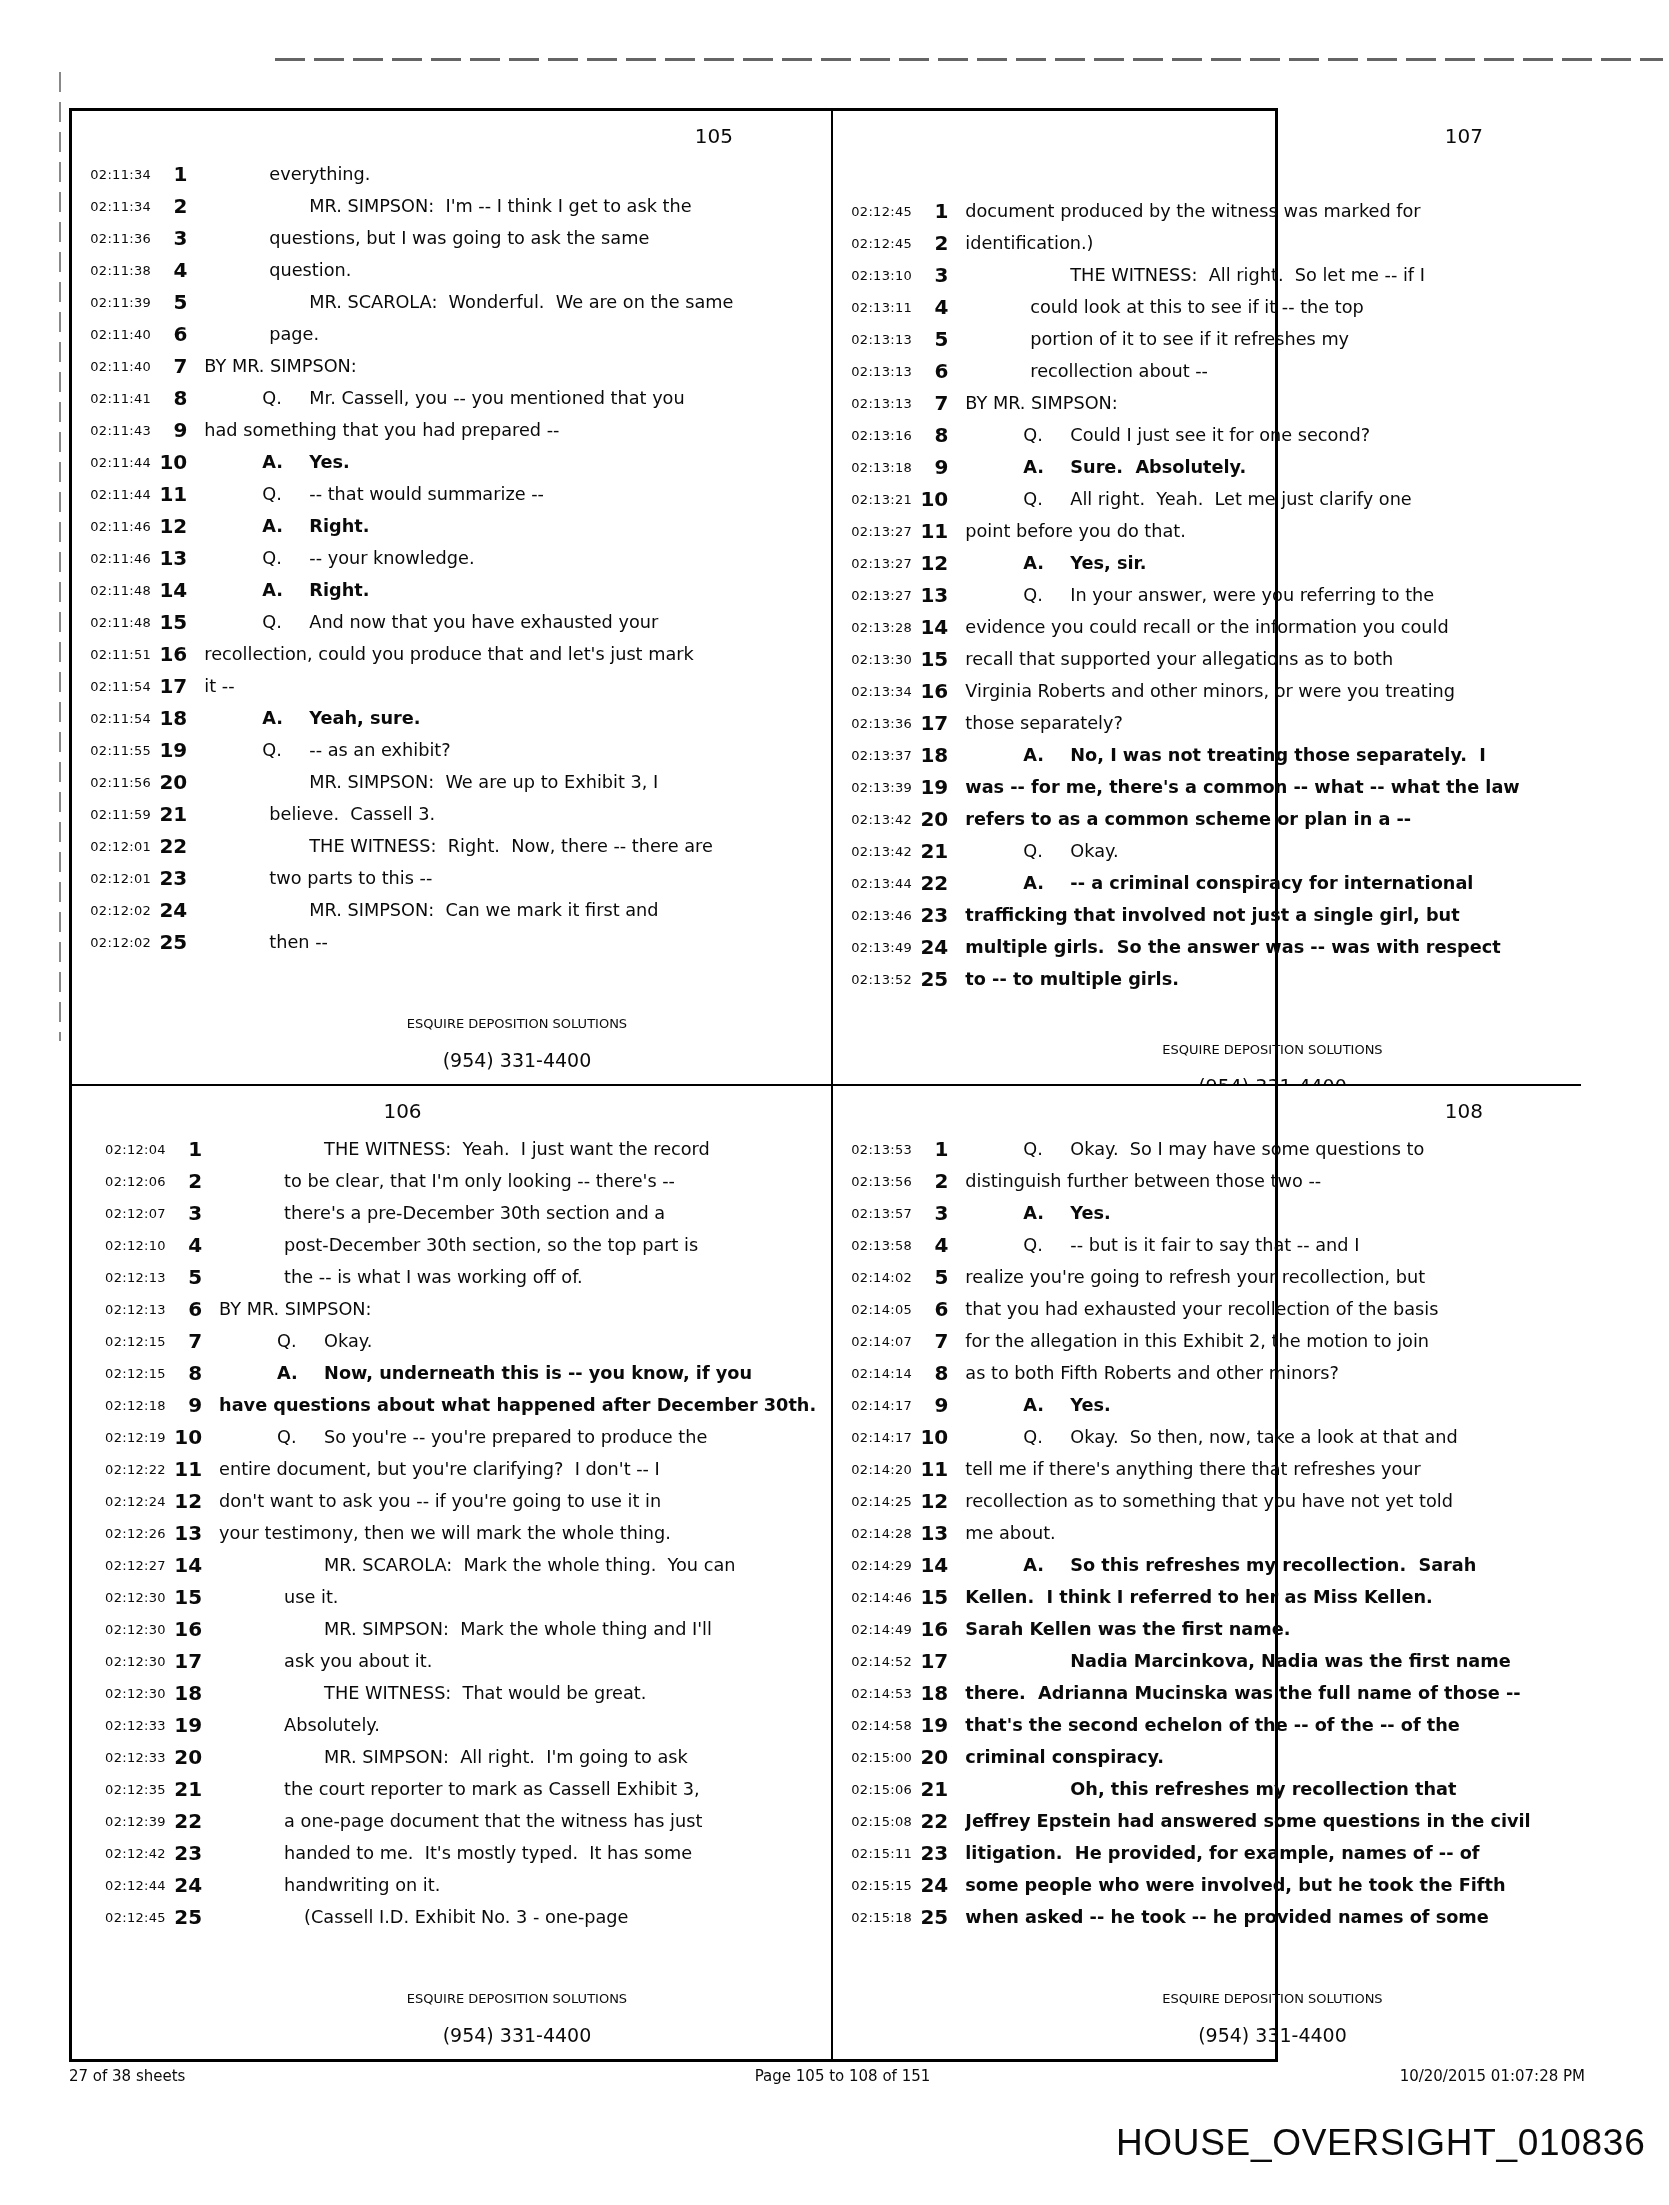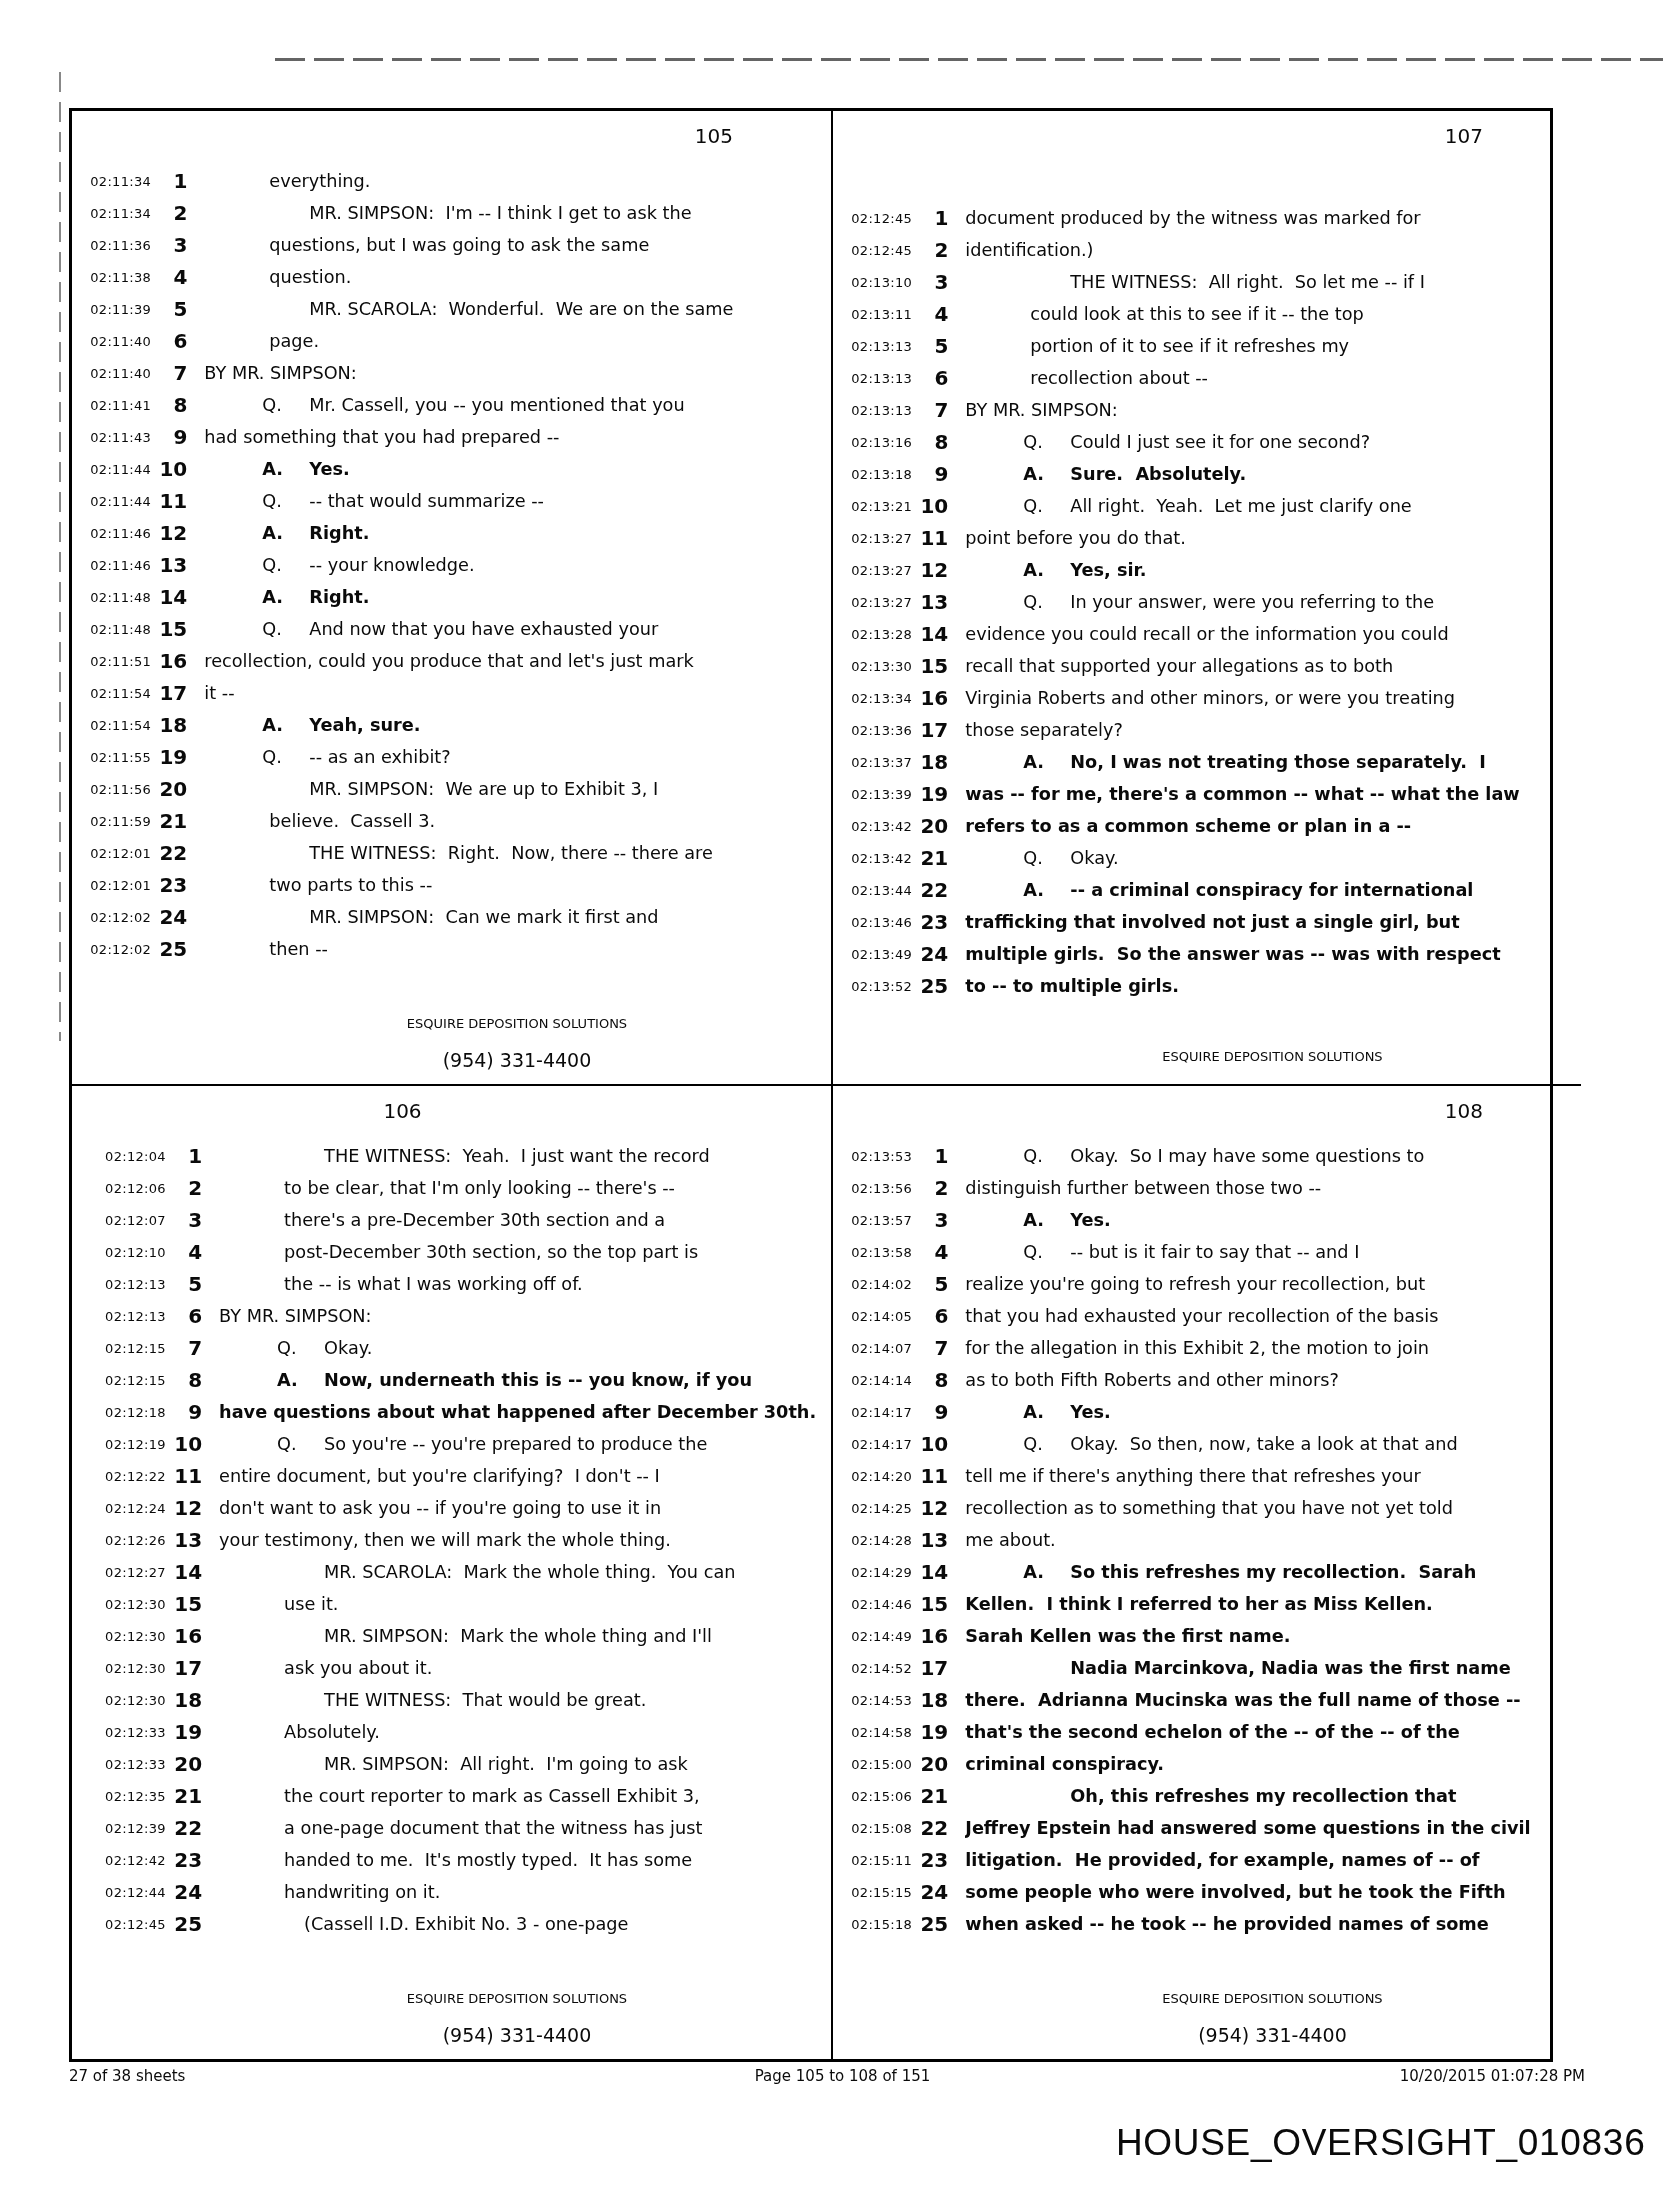--- a/index.html
+++ b/index.html
@@ -3,30 +3,30 @@
 <meta charset="utf-8">
 <style>
   html,body{margin:0;padding:0;background:#e8e8e8;}
   .sheet{position:relative;width:1669px;height:2205px;background:#ffffff;
          font-family:"DejaVu Sans","Liberation Sans",sans-serif;color:#0a0a0a;overflow:hidden;}
   .artifact-top{position:absolute;top:58px;left:275px;width:1388px;height:2.6px;
     background:repeating-linear-gradient(90deg,#111 0 30px,transparent 30px 39px);opacity:.65;}
   .artifact-left{position:absolute;top:72px;left:59px;width:2px;height:969px;
     background:repeating-linear-gradient(180deg,#111 0 19.6px,transparent 19.6px 30px);opacity:.5;}
 
-  .grid{position:absolute;left:69px;top:108px;width:1484px;height:1954px;
+  .grid{position:absolute;left:69px;top:108px;width:1209px;height:1954px;
         border:3.3px solid #000;box-sizing:border-box;display:grid;
         grid-template-columns:761px 748px;grid-template-rows:975px 973px;}
   .quad{box-sizing:border-box;display:flex;flex-direction:column;overflow:hidden;padding-top:7.9px;}
   .q-tl{border-right:2.6px solid #000;border-bottom:2.6px solid #000;}
   .q-tr{border-bottom:2.6px solid #000;gap:37px;}
   .q-bl{border-right:2.6px solid #000;align-items:center;}
 
   .pgnum{text-align:right;padding-right:98px;font-size:20px;height:34px;line-height:34px;}
-  .lines{margin-top:15px;}
+  .lines{margin-top:8px;}
   .line{display:flex;height:32px;align-items:flex-start;padding-left:18.3px;}
   .ts{width:62px;font-size:13px;padding-top:6.5px;letter-spacing:0.3px;flex:none;}
   .ln{width:35px;text-align:right;font-weight:700;font-size:20px;flex:none;line-height:26px;}
   .tx{margin-left:17px;flex:1;font-size:17.7px;line-height:26px;white-space:pre;overflow:hidden;}
   .tx.cont{padding-left:0;}
   .tx.para{padding-left:65px;}
   .tx.speaker{padding-left:105px;}
   .tx.apara{padding-left:105px;}
   .tx.exhibit{padding-left:85px;}
   .tx.q,.tx.a{padding-left:58px;}

